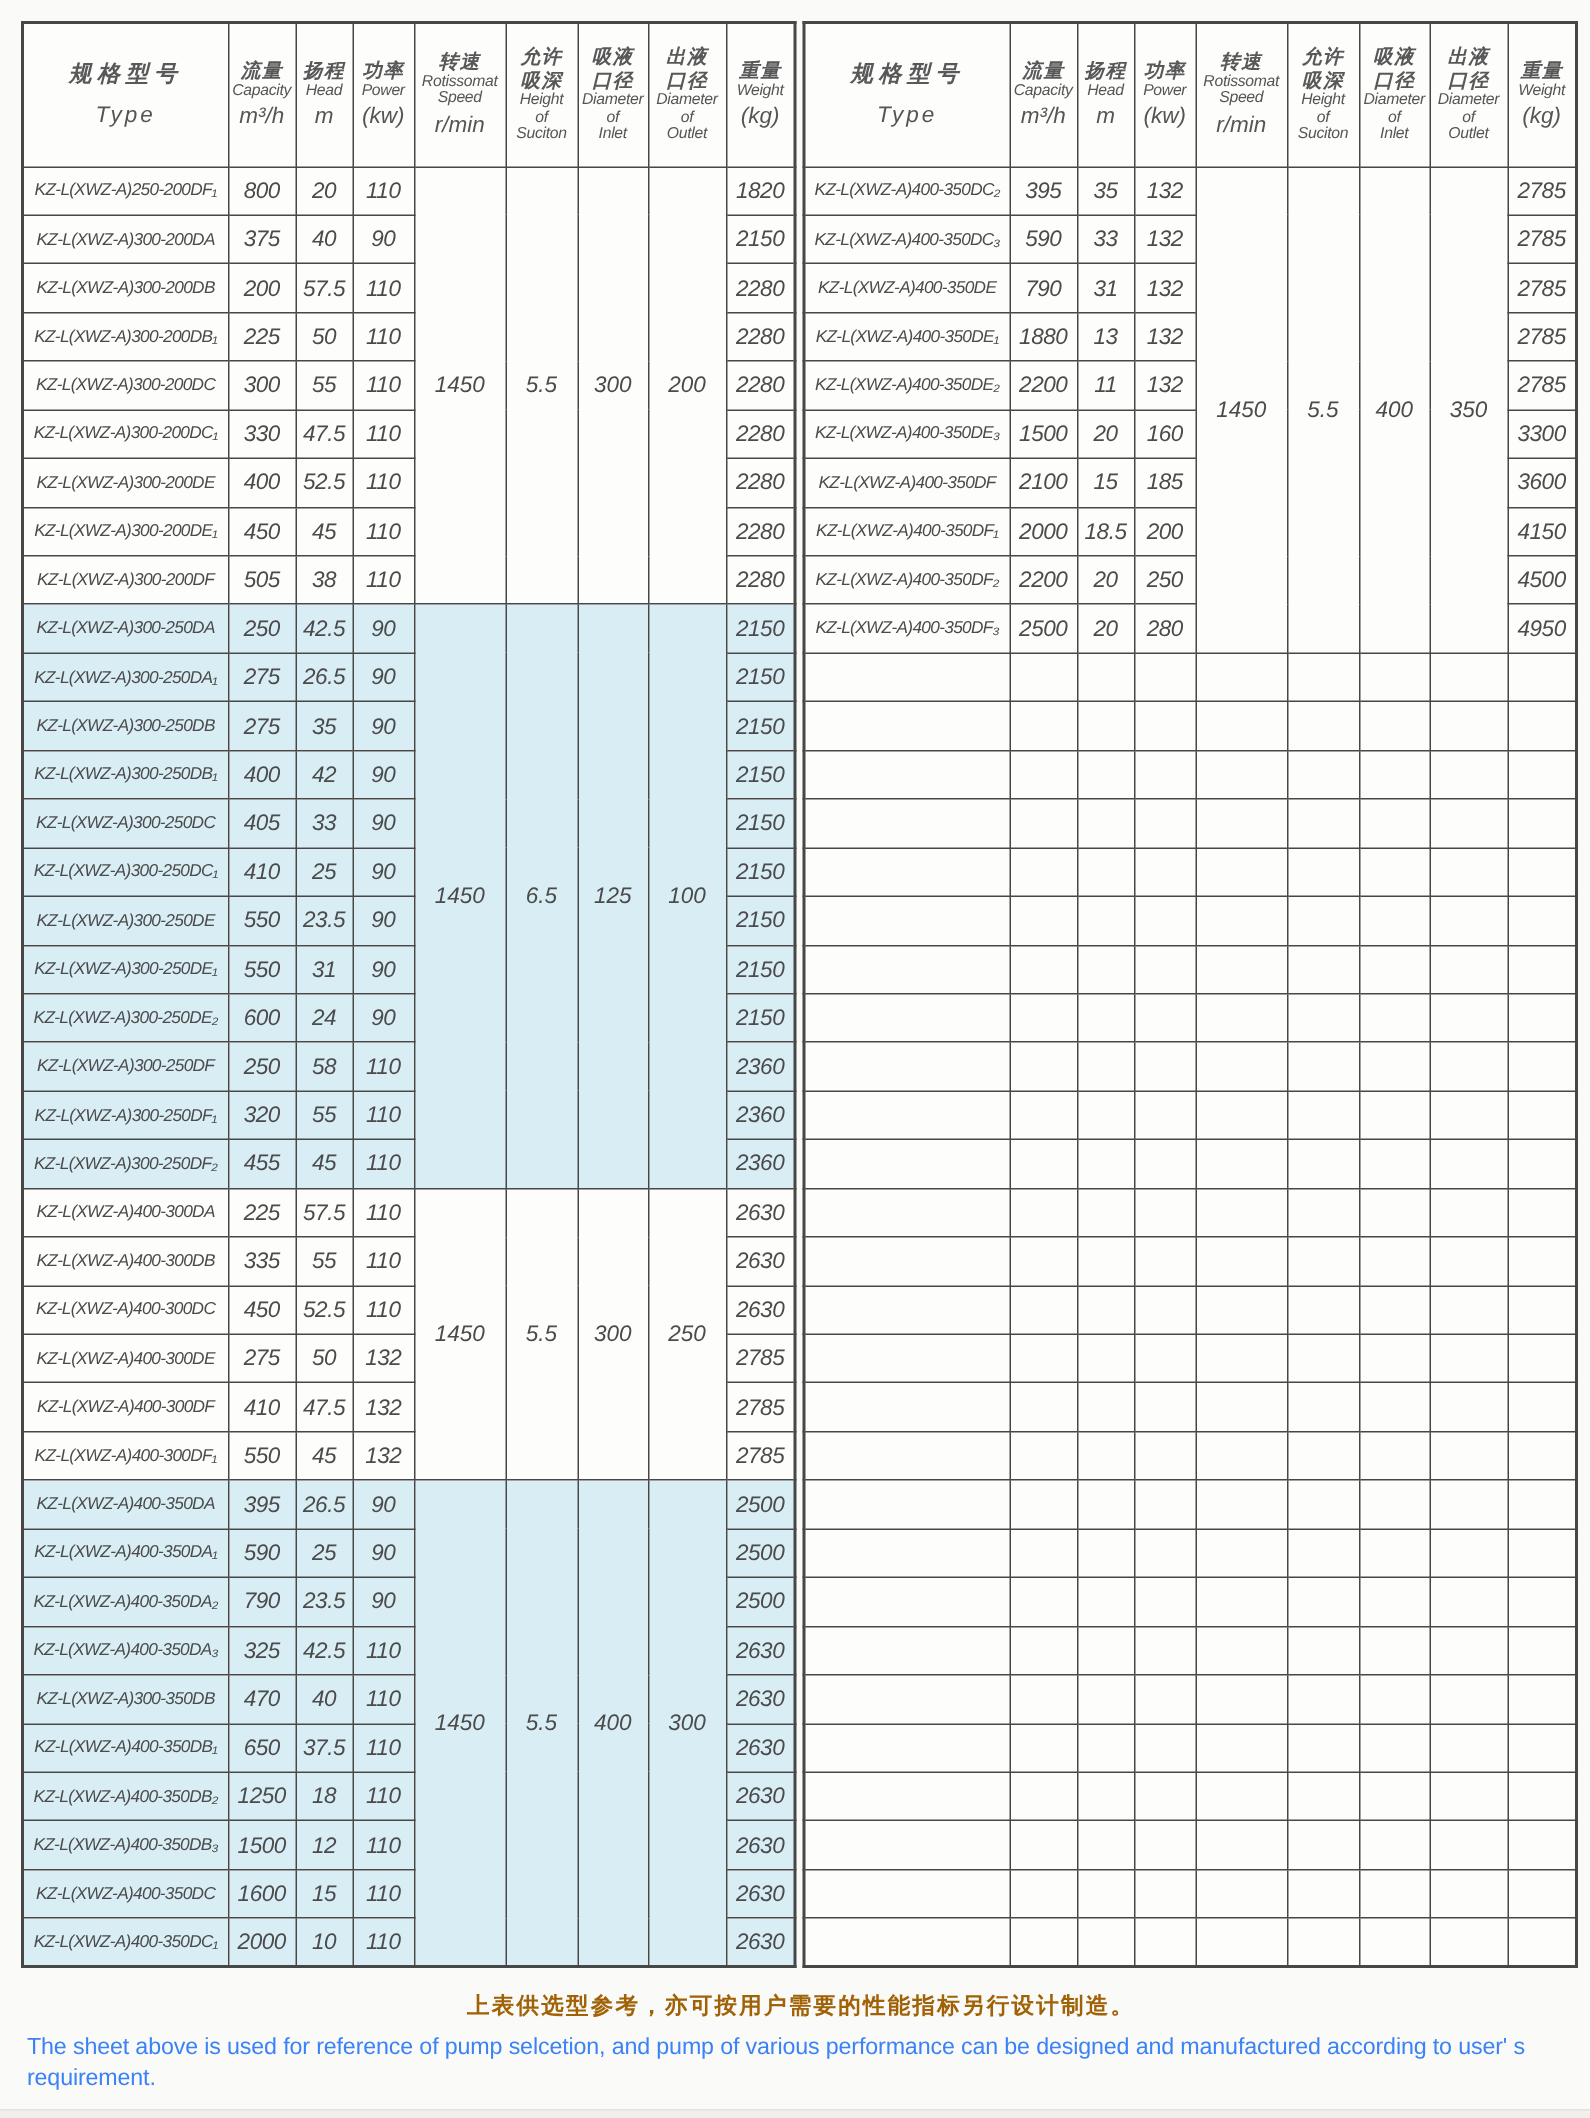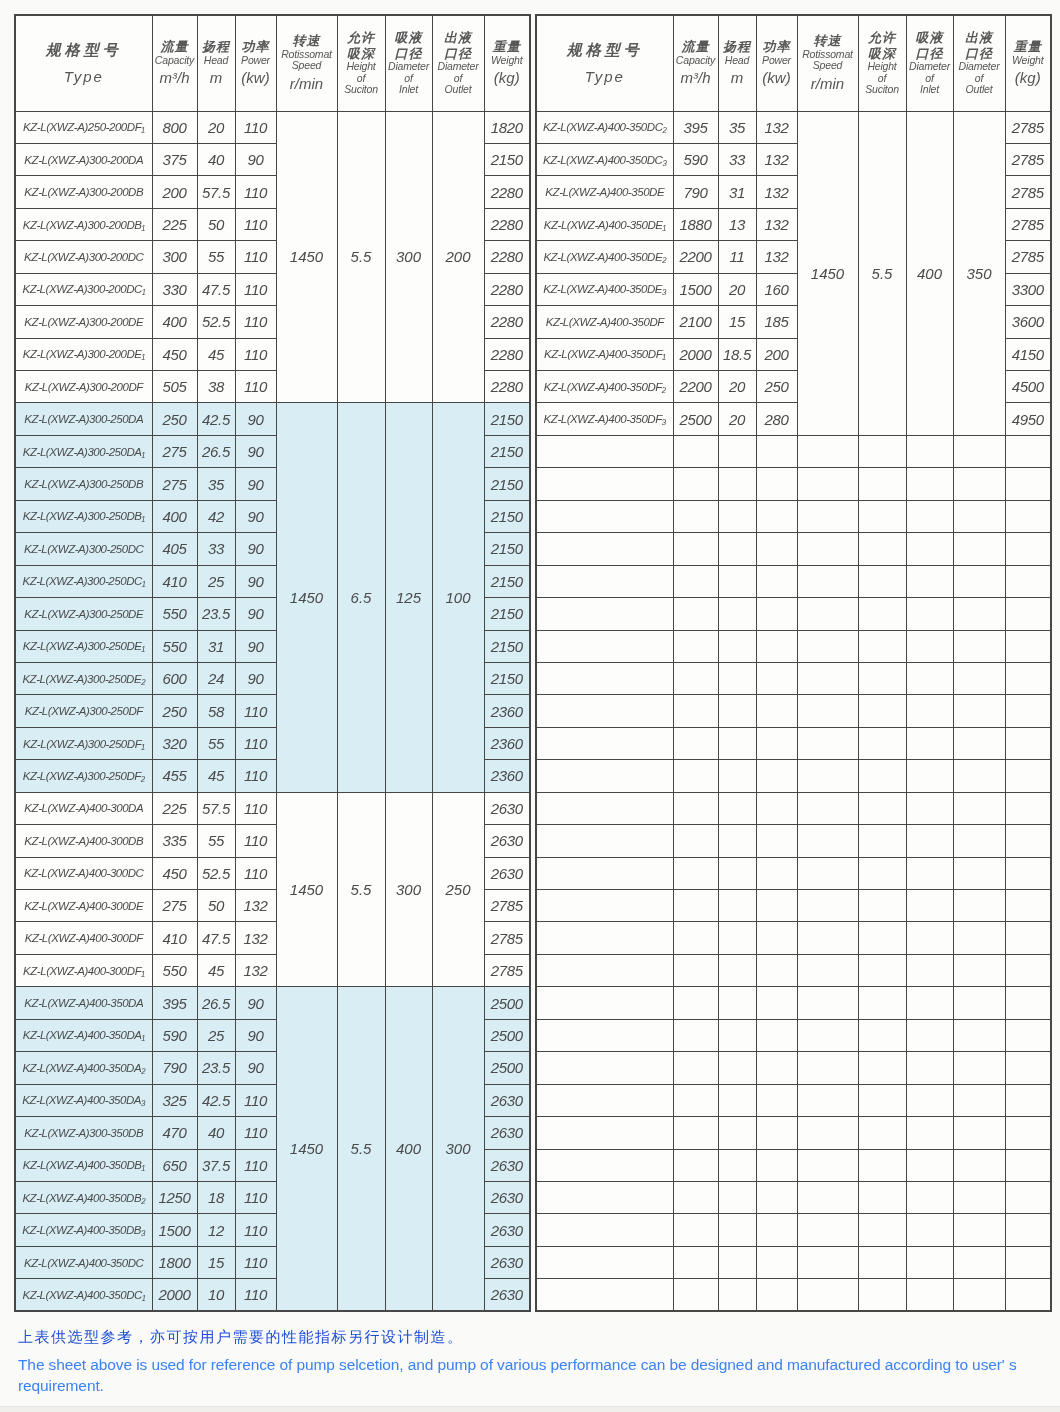--- a/index.html
+++ b/index.html
@@ -49,22 +49,23 @@
     white-space:nowrap;
   }
   td.num-cell{font-size:15px;letter-spacing:-0.3px;}
   td.merged-cell{font-size:15px;margin-top:40px;}
   tr.tint-blue td{background:var(--blue);}
   tr.tint-white td{background:var(--cellwhite);}
   td.empty-cell{background:var(--cellwhite);}
   
   .footer{position:absolute;left:18px;top:1328px;width:1032px;}
   .footer-zh{
-    font-size:15px;font-weight:normal;color:#1d4ed8;letter-spacing:1.5px;
+    font-size:15px;font-weight:bold;color:#a16207;letter-spacing:1.5px;
     margin:0 0 8px 0;
+    text-align:center;
   }
   .footer-en{
     font-size:15.5px;color:#3b82f6;line-height:1.35;margin:0;letter-spacing:-0.1px;
   }
   .bottom-strip{
     position:absolute;left:0;top:1406px;width:1060px;height:6px;
     background:#f0efec;border-top:1px solid #e3e2df;
   }
 </style>
 </head>
@@ -395,21 +396,21 @@
         </tr>
         <tr class="tint-blue">
           <td class="type-cell">KZ-L(XWZ-A)400-350DB₃</td>
           <td class="num-cell">1500</td>
           <td class="num-cell">12</td>
           <td class="num-cell">110</td>
           <td class="num-cell">2630</td>
         </tr>
         <tr class="tint-blue">
           <td class="type-cell">KZ-L(XWZ-A)400-350DC</td>
-          <td class="num-cell">1800</td>
+          <td class="num-cell">1600</td>
           <td class="num-cell">15</td>
           <td class="num-cell">110</td>
           <td class="num-cell">2630</td>
         </tr>
         <tr class="tint-blue">
           <td class="type-cell">KZ-L(XWZ-A)400-350DC₁</td>
           <td class="num-cell">2000</td>
           <td class="num-cell">10</td>
           <td class="num-cell">110</td>
           <td class="num-cell">2630</td>

